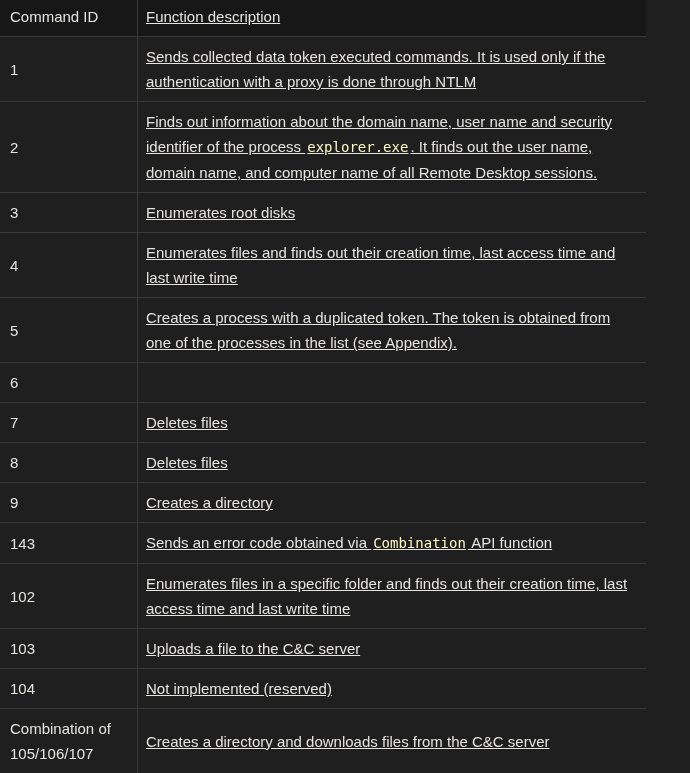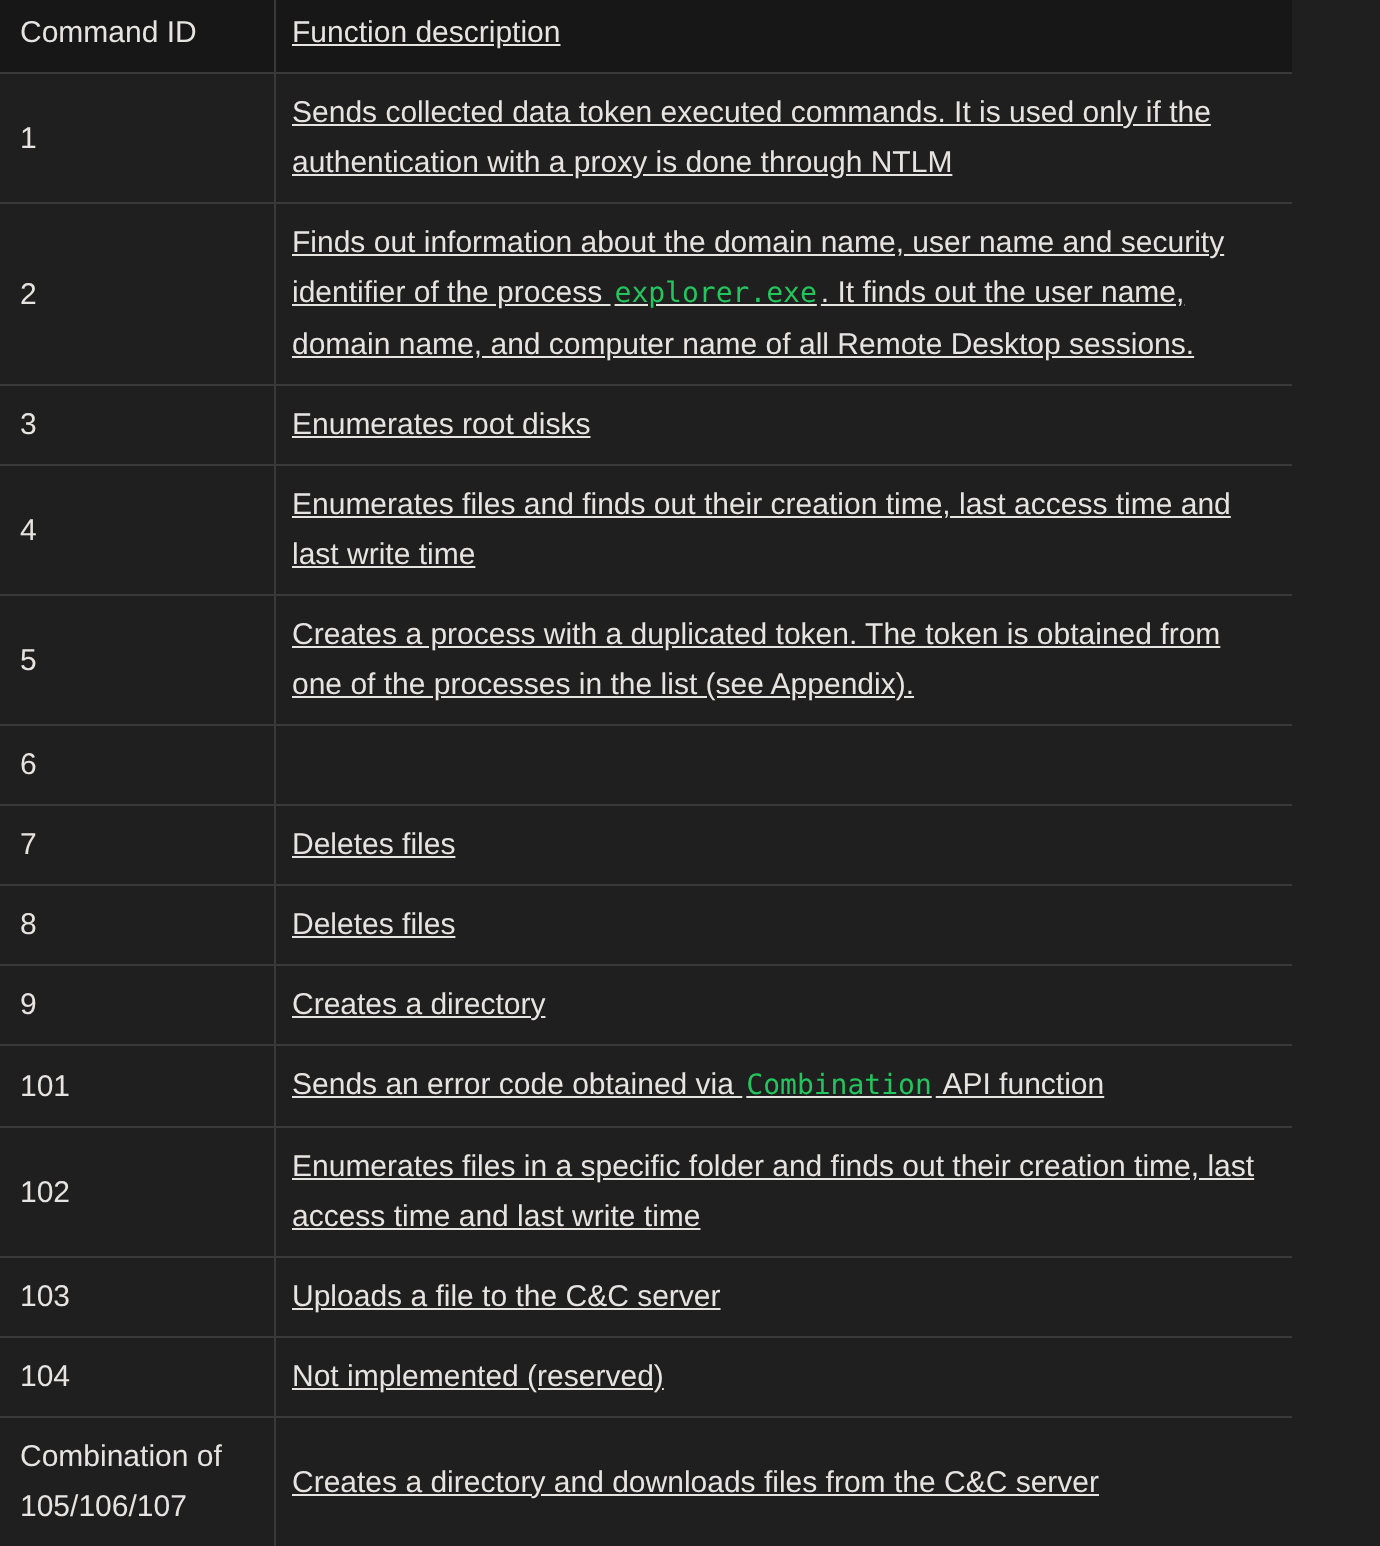--- a/index.html
+++ b/index.html
@@ -48,21 +48,21 @@
     padding: 7px 10px;
   }
   .desc-cell {
     flex: 1;
     padding: 7px 14px 7px 8px;
     text-decoration: underline;
   }
   .code {
     font-family: "DejaVu Sans Mono", "Liberation Mono", monospace;
     font-size: 14px;
-    color: #22c55e;
+    color: #fef9c3;
     padding: 0 2px;
     white-space: pre-wrap;
   }
 </style>
 </head>
 <body>
 
 <div class="table">
   <div class="row header-row">
     <div class="cell id-cell">
@@ -137,21 +137,21 @@
     <div class="row">
       <div class="cell id-cell">
         <div>9</div>
       </div>
       <div class="cell desc-cell">
         <div><span>Creates a directory</span></div>
       </div>
     </div>
     <div class="row">
       <div class="cell id-cell">
-        <div>101</div>
+        <div>143</div>
       </div>
       <div class="cell desc-cell">
         <div><span>Sends an error code obtained via </span><span class="code">Combination</span><span>  API function</span></div>
       </div>
     </div>
     <div class="row">
       <div class="cell id-cell">
         <div>102</div>
       </div>
       <div class="cell desc-cell">

